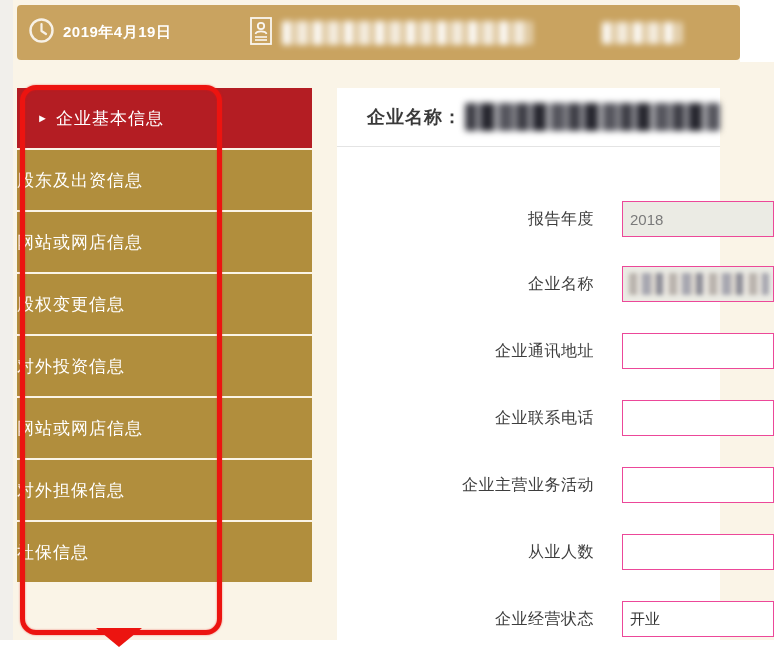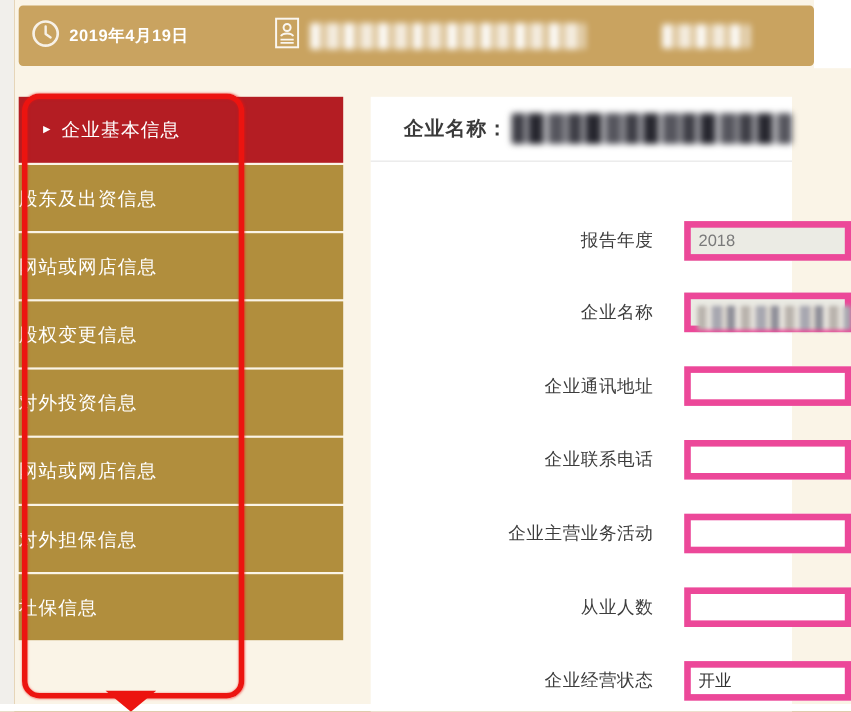--- a/index.html
+++ b/index.html
@@ -1,17 +1,17 @@
 <!DOCTYPE html>
 <html><head>
 <meta charset="utf-8">
 <style>
   html,body{margin:0;padding:0;}
   body{background:#ffffff;font-family:"Liberation Sans","DejaVu Sans",sans-serif;}
-  .stage{position:relative;width:774px;height:647px;background:#a16207;overflow:hidden;}
+  .stage{position:relative;width:774px;height:647px;background:#86efac;overflow:hidden;}
 
   
   .left-strip{position:absolute;left:0;top:0;width:13px;height:647px;background:#f1efeb;}
   .cream-bg{position:absolute;left:13px;top:0;width:761px;height:640px;background:#faf4e7;}
   .corner-white{position:absolute;left:740px;top:0;width:34px;height:62px;background:#ffffff;}
   .bottom-white{position:absolute;left:0;top:640px;width:774px;height:7px;background:#ffffff;z-index:5;}
 
   
   .topbar{position:absolute;left:17px;top:5px;width:723px;height:55px;background:#c9a360;
           border-radius:4px;display:flex;align-items:center;z-index:2;}
@@ -52,21 +52,21 @@
   .panel{position:absolute;left:337px;top:88px;width:383px;height:559px;background:#ffffff;z-index:1;}
   .panel-header{height:58px;display:flex;align-items:center;padding-left:30px;
                 border-bottom:1px solid #e4e4e4;}
   .panel-title{font-size:18px;font-weight:bold;color:#3a3a3a;white-space:nowrap;letter-spacing:1px;}
 
   
   .form-row{position:absolute;left:0;width:437px;height:38px;display:flex;align-items:center;justify-content:flex-end;}
   .form-label{width:208px;text-align:right;font-size:16px;color:#3d3d3d;letter-spacing:.5px;flex:0 0 auto;}
   .input-wrap{margin-left:28px;flex:0 0 auto;}
   .text-input,.input-box,.selectbox{width:152px;height:36px;box-sizing:border-box;
-     border:6px solid #ec4899;background:#ffffff;font-size:15px;color:#555;
+     border:1px solid #ec4899;background:#ffffff;font-size:15px;color:#555;
      font-family:"Liberation Sans","DejaVu Sans",sans-serif;padding:0 0 0 7px;}
   .text-input.readonly,.input-box.readonly{background:#ebebe4;color:#7a7a7a;}
   .input-box{padding:0;}
   .selectbox{display:flex;align-items:center;color:#333;background:#fff;font-family:Liberation Serif, serif;}
   .row-y1{top:112px;} .row-y2{top:177px;} .row-y3{top:244px;} .row-y4{top:311px;}
   .row-y5{top:378px;} .row-y6{top:445px;} .row-y7{top:512px;}
 </style>
 </head>
 <body>
 

